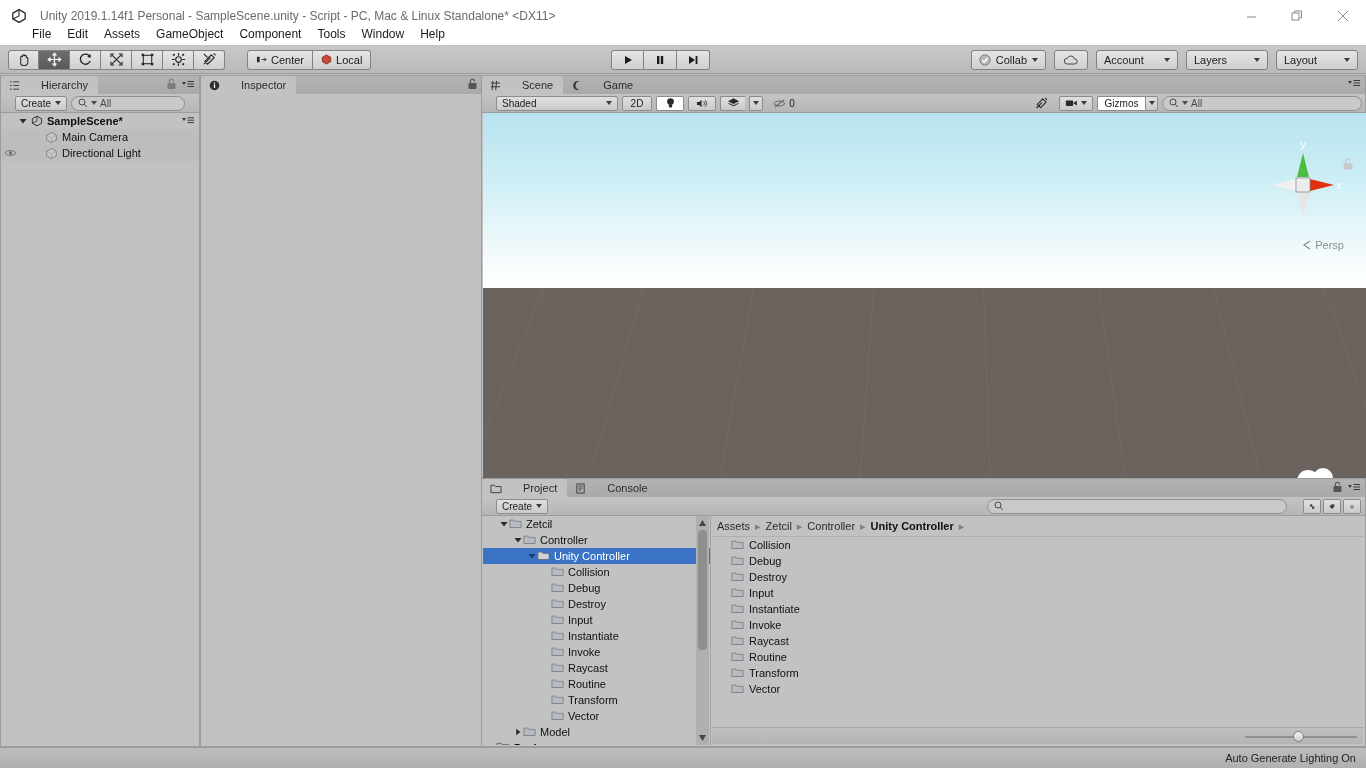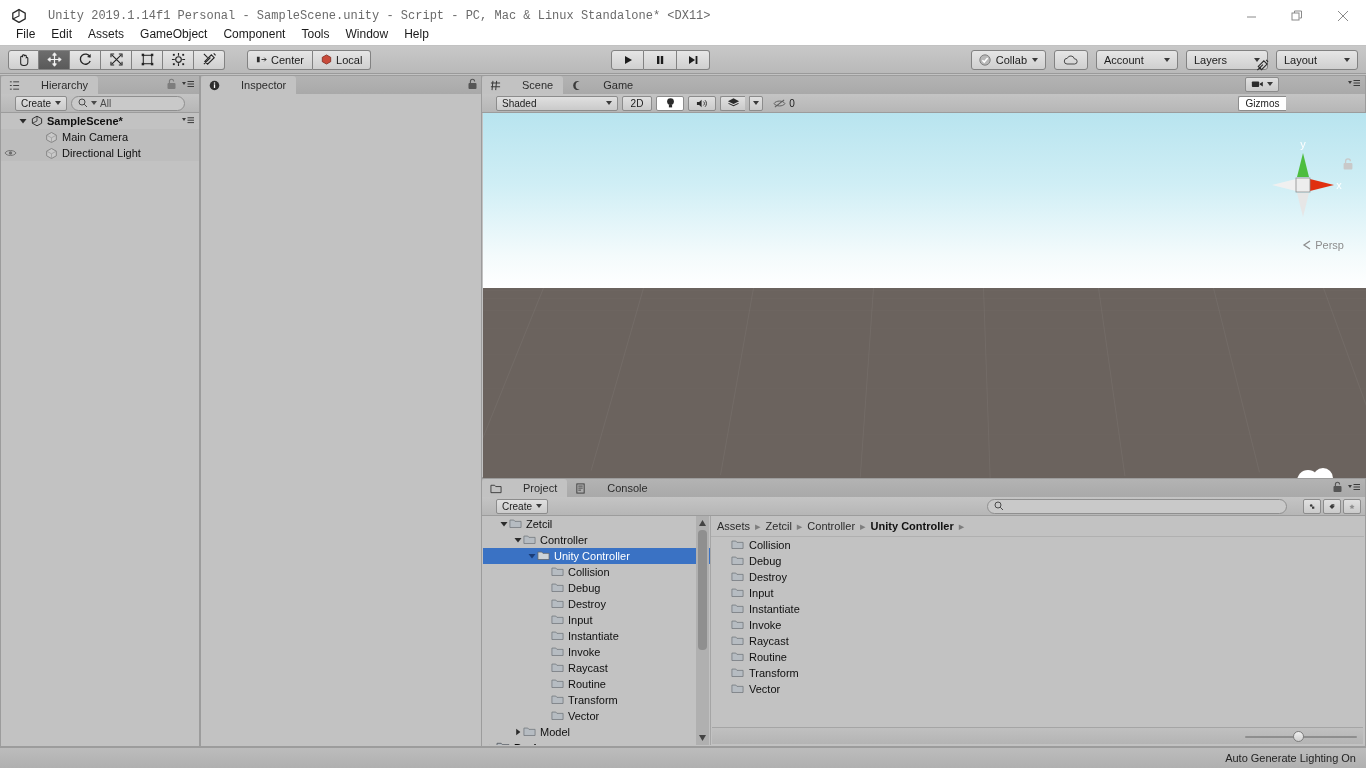--- a/index.html
+++ b/index.html
@@ -12,29 +12,29 @@
     -webkit-font-smoothing:antialiased;
   }
   .app{ position:relative; width:1366px; height:768px; }
 
   
   .titlebar{
     position:absolute; left:0; top:0; width:1366px; height:32px;
     background:#ffffff; display:flex; align-items:center;
   }
   .title-logo{ width:26px; height:20px; margin-left:6px; display:flex; align-items:center; justify-content:center;}
-  .title-text{ margin-left:16px; font-size:12px; color:#6a6a6a; white-space:nowrap;font-family:Liberation Mono, monospace; }
+  .title-text{ margin-left:8px; font-size:12px; color:#6a6a6a; white-space:nowrap; }
   .winbtns{ position:absolute; right:0; top:0; height:32px; display:flex; }
   .winbtn{ width:46px; height:32px; display:flex; align-items:center; justify-content:center; }
   .winbtn svg{ display:block; }
 
   
   .menubar{
     position:absolute; left:0; top:23px; width:1366px; height:22px;
-    background:#ffffff; display:flex; align-items:center; padding-left:8px;
+    background:#ffffff; display:flex; align-items:center; padding-left:24px;
   }
   .menu-item{ padding:2px 8px; font-size:12px; color:#1b1b1b; white-space:nowrap; }
 
   
   .toolbar{
     position:absolute; left:0; top:46px; width:1366px; height:28px;
     background:linear-gradient(#c8c8c8,#b9b9b9);
     border-bottom:1px solid #9a9a9a;
     display:flex; align-items:center;
   }
@@ -479,21 +479,21 @@
         <span class="caret"></span>
       </div>
       <div class="minibtn" style="width:34px; justify-content:center; gap:3px; border:0; background:transparent;">
         <svg width="13" height="11" viewBox="0 0 14 11">
           <path d="M1 5.5 C3.6 2 10.4 2 13 5.5 C10.4 9 3.6 9 1 5.5 Z" fill="none" stroke="#5a5a5a" stroke-width="1"></path>
           <path d="M2 9.4 L12 1.6" stroke="#5a5a5a" stroke-width="1.1"></path>
         </svg>
         <span>0</span>
       </div>
 
-      <div style="position:absolute; right:3px; display:flex; gap:4px; align-items:center;flex-direction:column;">
+      <div style="position:absolute; right:3px; display:flex; gap:4px; align-items:flex-start;">
         <div class="minibtn" style="width:28px; justify-content:center; border:0; background:transparent;">
           <svg width="14" height="13" viewBox="0 0 14 14">
             <path d="M2 12 L8 6 M9 2 L12.5 5.5 L6.5 11.5 L3 8z" fill="none" stroke="#2b2b2b" stroke-width="1.2"></path>
             <path d="M11.5 1 L13.5 3" stroke="#2b2b2b" stroke-width="1.2"></path>
           </svg>
         </div>
         <div class="minibtn" style="width:34px; justify-content:center; gap:3px;">
           <svg width="14" height="10" viewBox="0 0 15 10">
             <rect x="1" y="2" width="8.4" height="6.4" rx="1" fill="#2b2b2b"></rect>
             <path d="M10 4.6 L13.6 2.4 V7.8 L10 5.6 Z" fill="#2b2b2b"></path>

